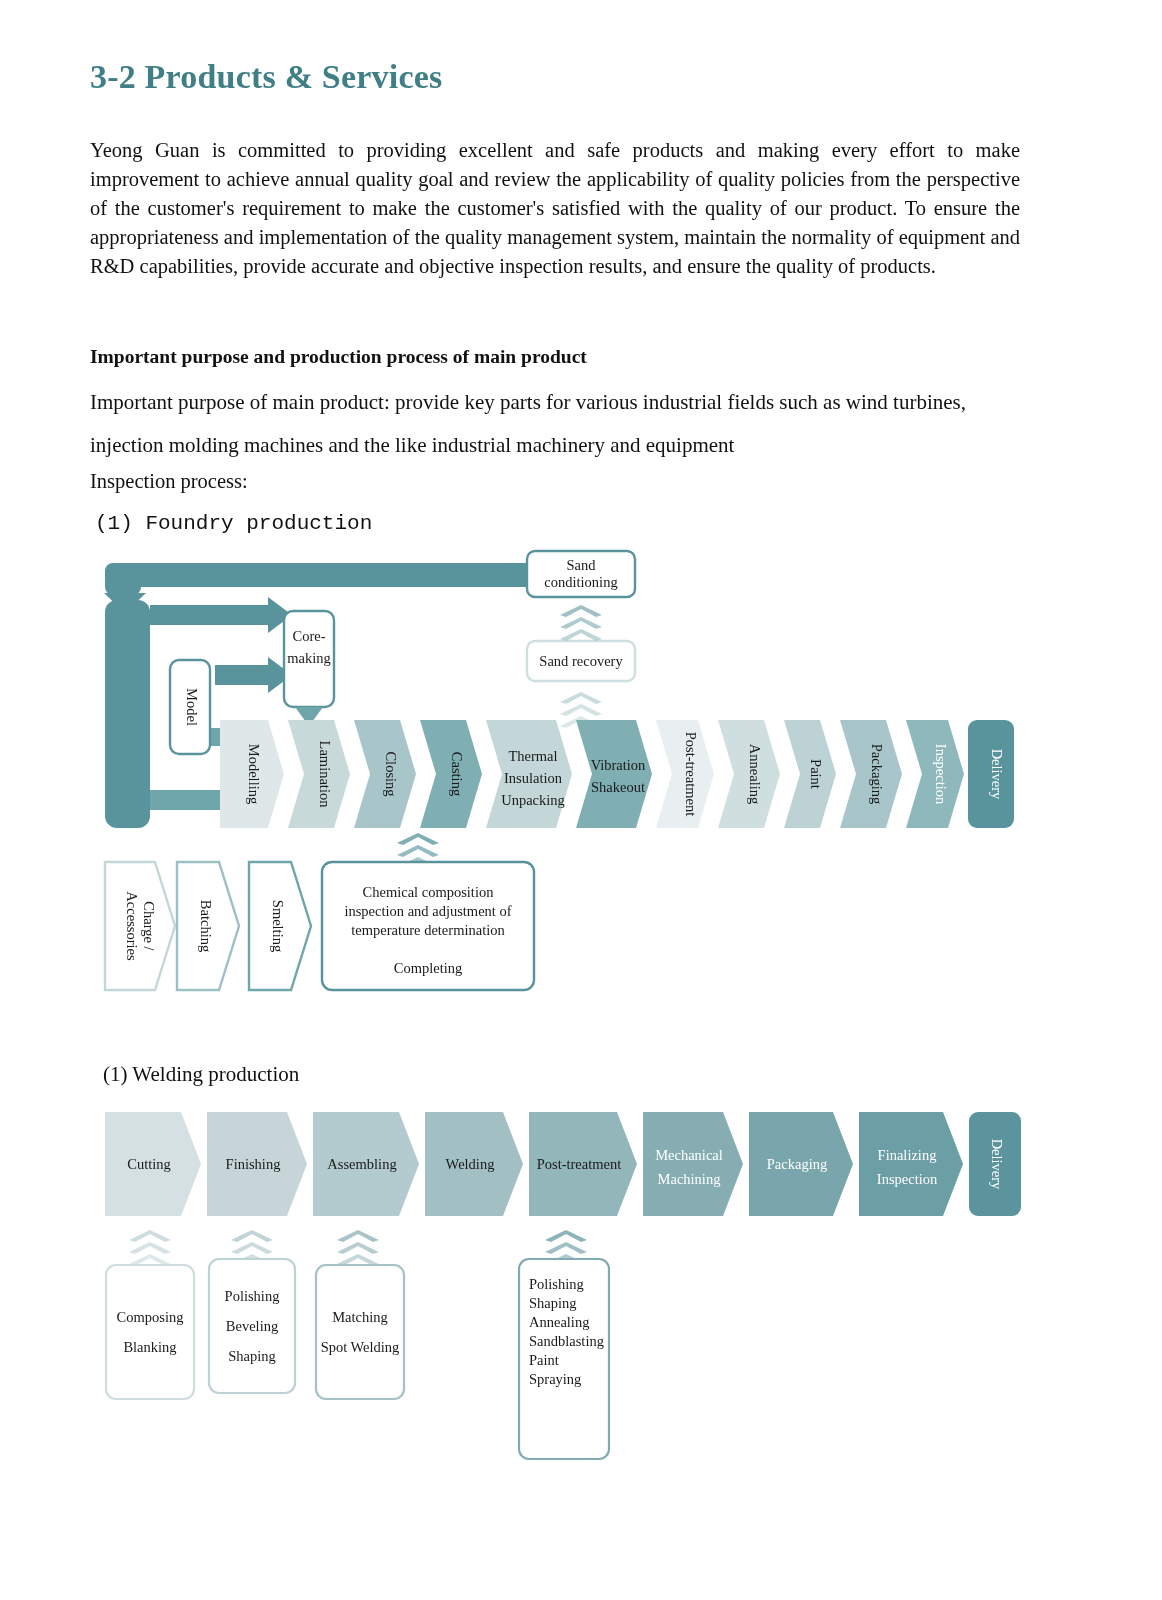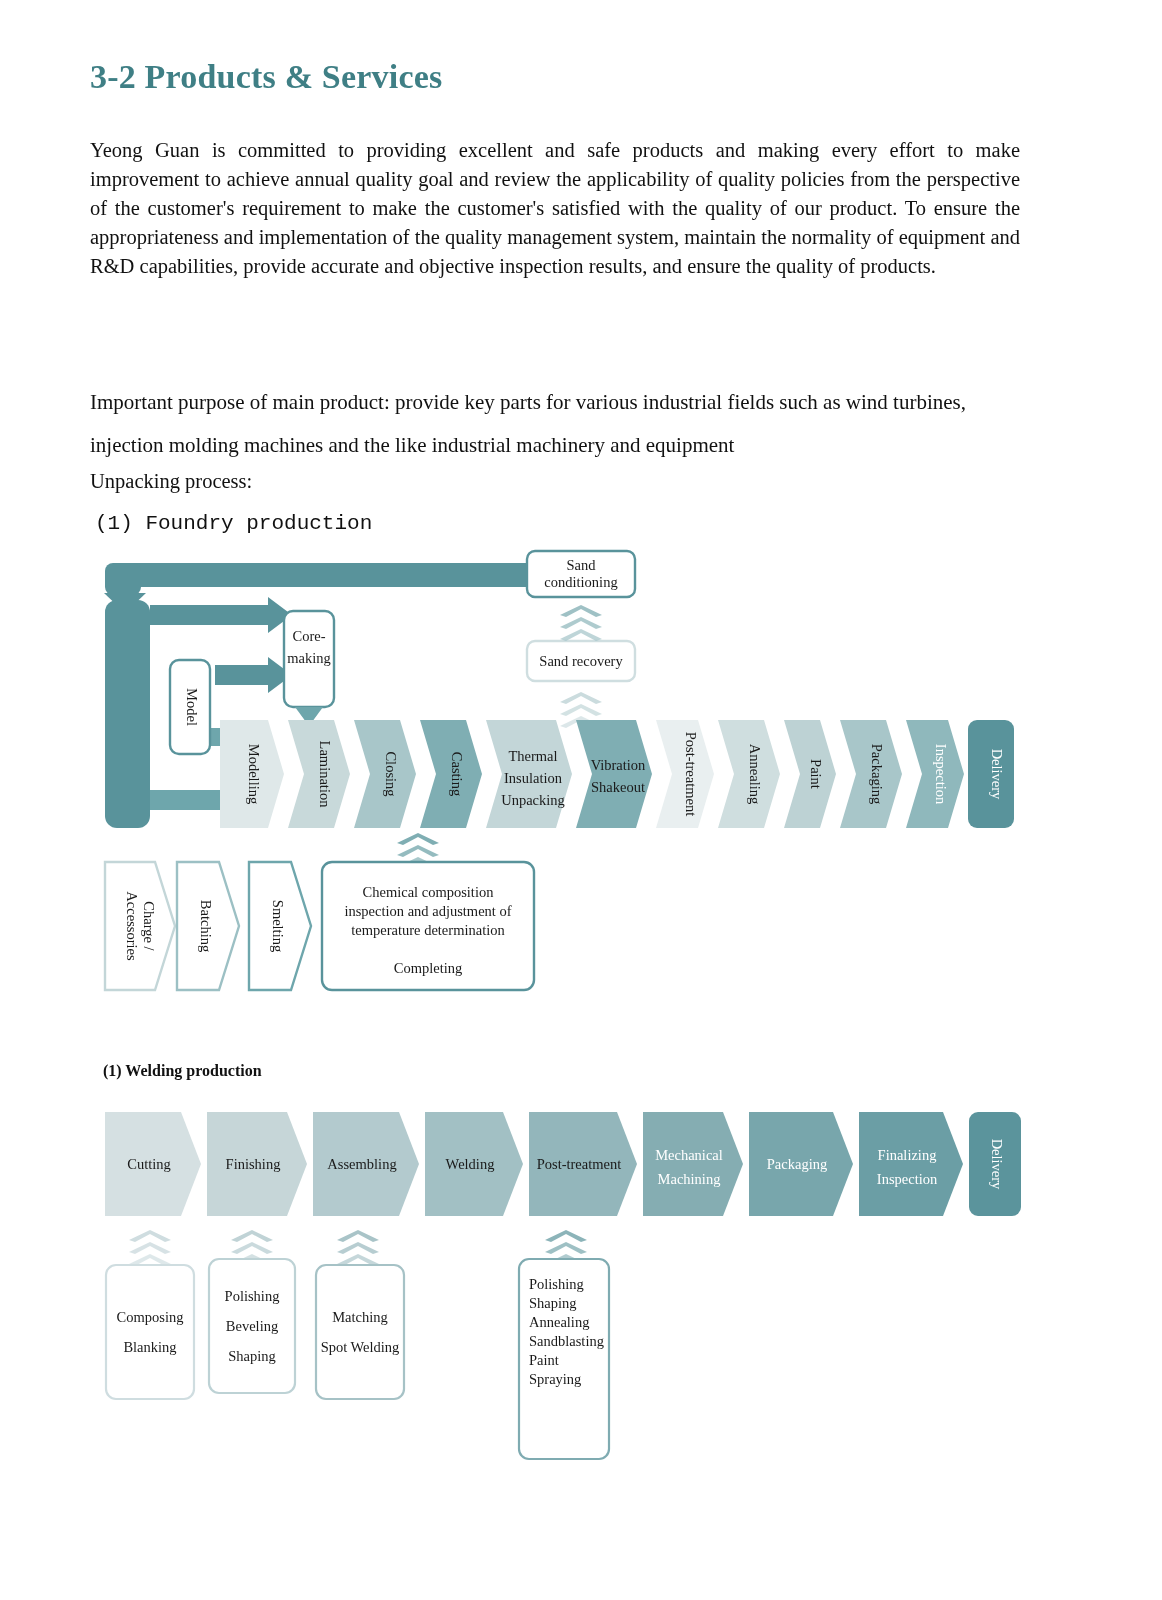--- a/index.html
+++ b/index.html
@@ -36,36 +36,36 @@
     position:absolute; left:90px; top:470px;
     font-size:20.5px;
   }
   .sec-label-1 {
     position:absolute; left:95px; top:512px;
     font-size:21px;
     font-family:Liberation Mono, monospace;
   }
   .sec-label-2 {
     position:absolute; left:103px; top:1062px;
-    font-size:16px;
-    font-weight:bold;
+    font-size:21px;
   }
 
   
   .diagram { position:absolute; left:0; top:0; }
 </style>
 </head>
 <body>
 
 <div class="page">
 
   <div class="title">3-2 Products &amp; Services</div>
   <div class="para">Yeong Guan is committed to providing excellent and safe products and making every effort to make improvement to achieve annual quality goal and review the applicability of quality policies from the perspective of the customer's requirement to make the customer's satisfied with the quality of our product. To ensure the appropriateness and implementation of the quality management system, maintain the normality of equipment and R&amp;D capabilities, provide accurate and objective inspection results, and ensure the quality of products.</div>
+  <div class="bold-head">Important purpose and production process of main product</div>
   <div class="purpose">Important purpose of main product: provide key parts for various industrial fields such as wind turbines, injection molding machines and the like industrial machinery and equipment</div>
-  <div class="prod-proc">Unpacking process:</div>
+  <div class="prod-proc">Inspection process:</div>
   <div class="sec-label-1">(1) Foundry production</div>
   <div class="sec-label-2">(1) Welding production</div>
 
   <svg class="diagram" id="foundry-svg" width="1162" height="1010" viewBox="0 0 1162 1010">
       <g>
         <path d="M128,563 h405 v24 h-405 z" fill="#59939b"></path>
         <rect x="105" y="563" width="36" height="32" rx="8" fill="#59939b"></rect>
         <path d="M104,593 L146,593 L125,613 Z" fill="#59939b"></path>
         <rect x="105" y="600" width="45" height="228" rx="12" fill="#59939b"></rect>
       </g>

